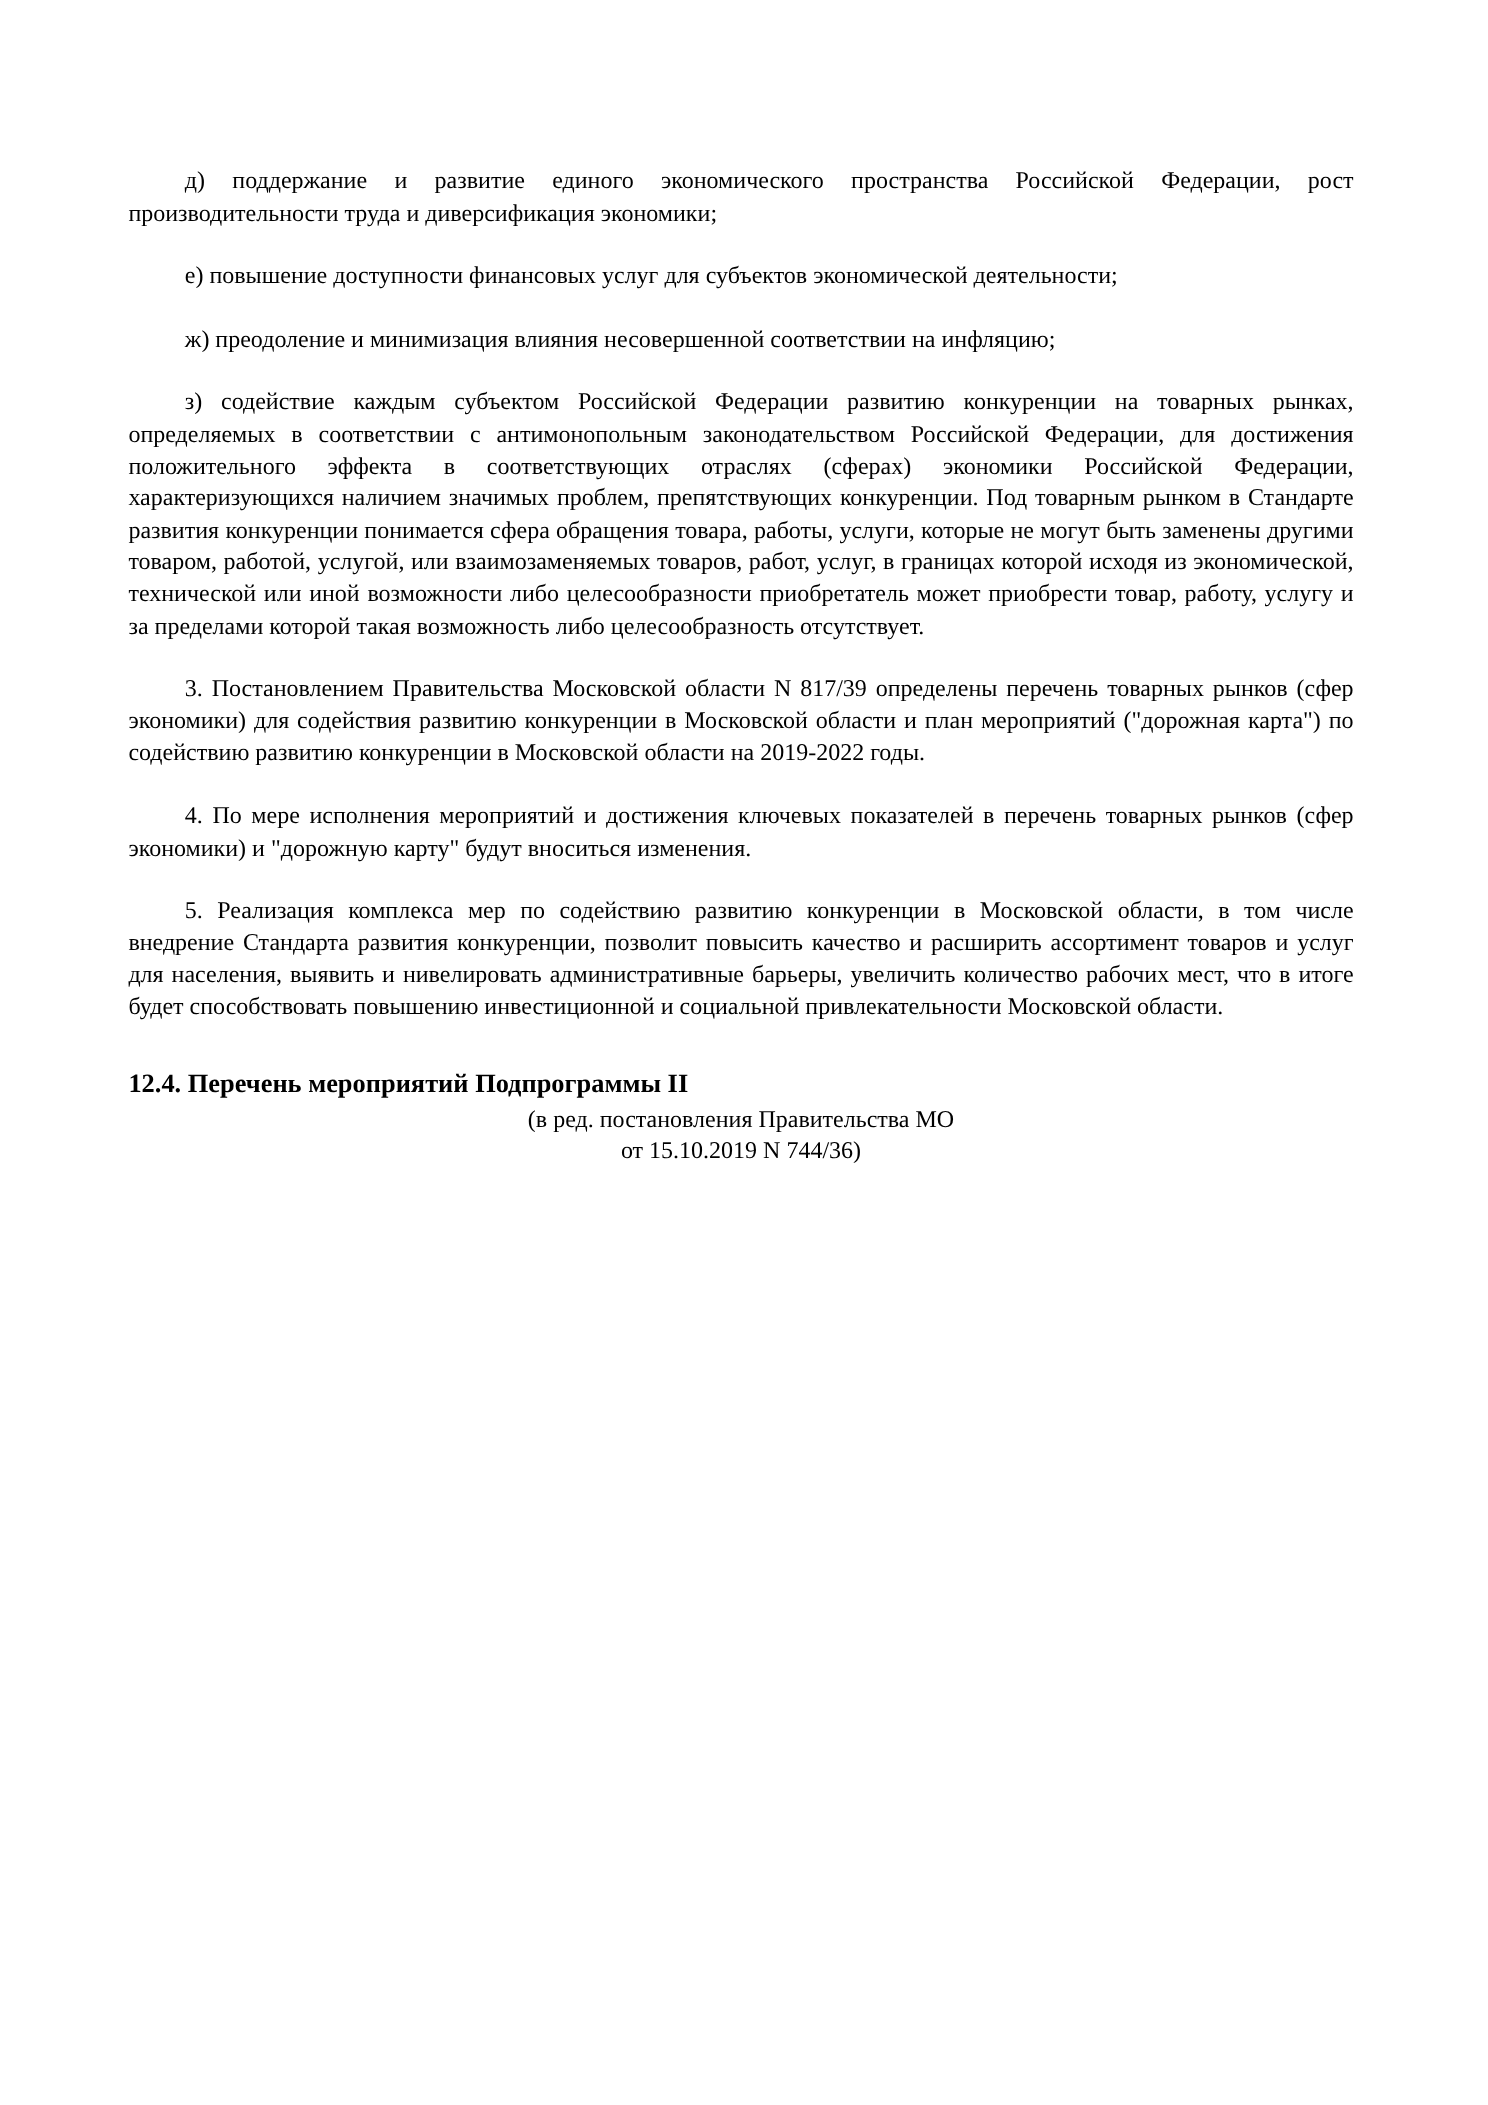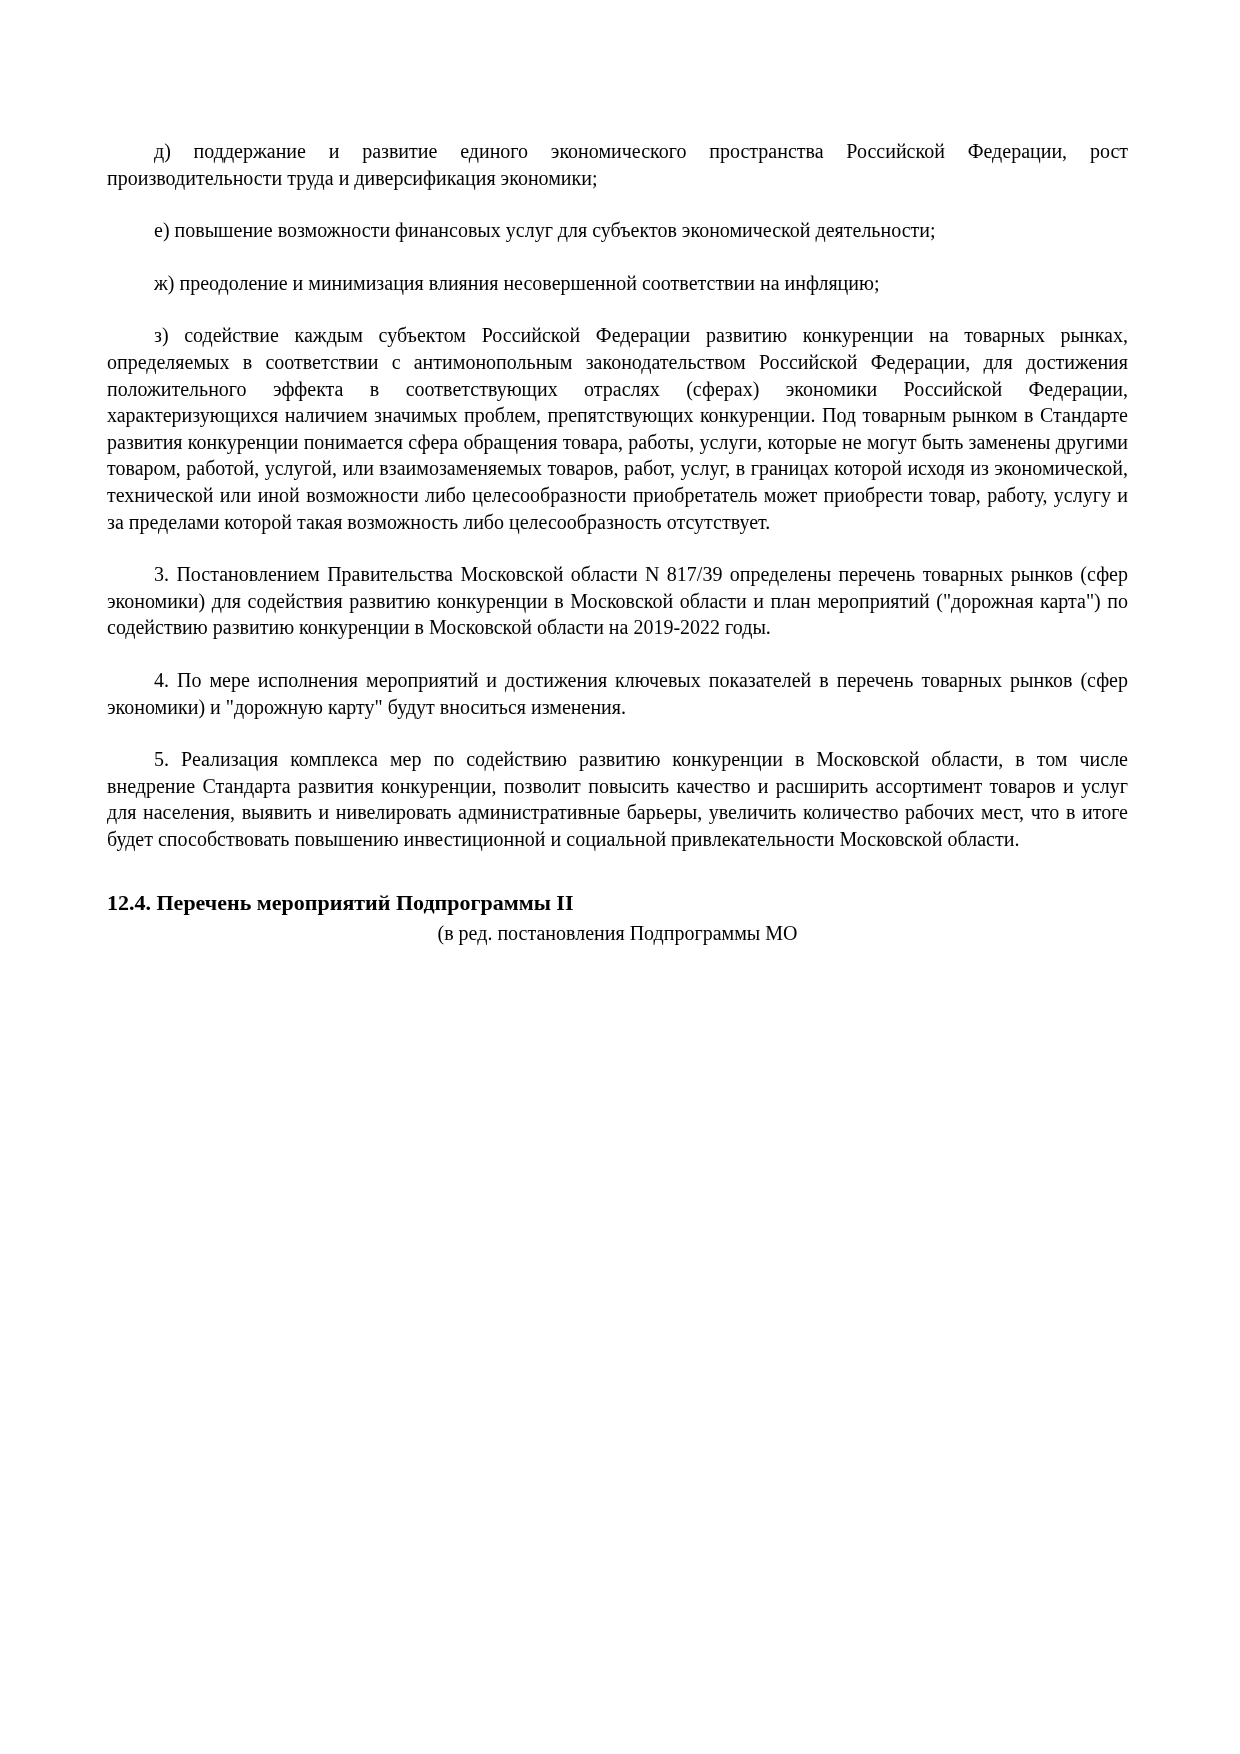--- a/index.html
+++ b/index.html
@@ -37,21 +37,22 @@
     text-align: center;
     text-indent: 0;
     font-size: 20px;
   }
 </style>
 </head>
 <body>
 
 <div class="page">
   <p class="para">д) поддержание и развитие единого экономического пространства Российской Федерации, рост производительности труда и диверсификация экономики;</p>
-  <p class="para">е) повышение возможности финансовых услуг для субъектов экономической деятельности;</p>
+  <p class="para">е) повышение доступности финансовых услуг для субъектов экономической деятельности;</p>
   <p class="para">ж) преодоление и минимизация влияния несовершенной соответствии на инфляцию;</p>
   <p class="para">з) содействие каждым субъектом Российской Федерации развитию конкуренции на товарных рынках, определяемых в соответствии с антимонопольным законодательством Российской Федерации, для достижения положительного эффекта в соответствующих отраслях (сферах) экономики Российской Федерации, характеризующихся наличием значимых проблем, препятствующих конкуренции. Под товарным рынком в Стандарте развития конкуренции понимается сфера обращения товара, работы, услуги, которые не могут быть заменены другими товаром, работой, услугой, или взаимозаменяемых товаров, работ, услуг, в границах которой исходя из экономической, технической или иной возможности либо целесообразности приобретатель может приобрести товар, работу, услугу и за пределами которой такая возможность либо целесообразность отсутствует.</p>
   <p class="para">3. Постановлением Правительства Московской области N 817/39 определены перечень товарных рынков (сфер экономики) для содействия развитию конкуренции в Московской области и план мероприятий ("дорожная карта") по содействию развитию конкуренции в Московской области на 2019-2022 годы.</p>
   <p class="para">4. По мере исполнения мероприятий и достижения ключевых показателей в перечень товарных рынков (сфер экономики) и "дорожную карту" будут вноситься изменения.</p>
   <p class="para">5. Реализация комплекса мер по содействию развитию конкуренции в Московской области, в том числе внедрение Стандарта развития конкуренции, позволит повысить качество и расширить ассортимент товаров и услуг для населения, выявить и нивелировать административные барьеры, увеличить количество рабочих мест, что в итоге будет способствовать повышению инвестиционной и социальной привлекательности Московской области.</p>
   <p class="heading">12.4. Перечень мероприятий Подпрограммы II</p>
-  <p class="subheading">(в ред. постановления Подпрограммы МО</p>
+  <p class="subheading">(в ред. постановления Правительства МО</p>
+  <p class="subheading">от 15.10.2019 N 744/36)</p>
 </div>
 
 </body></html>

